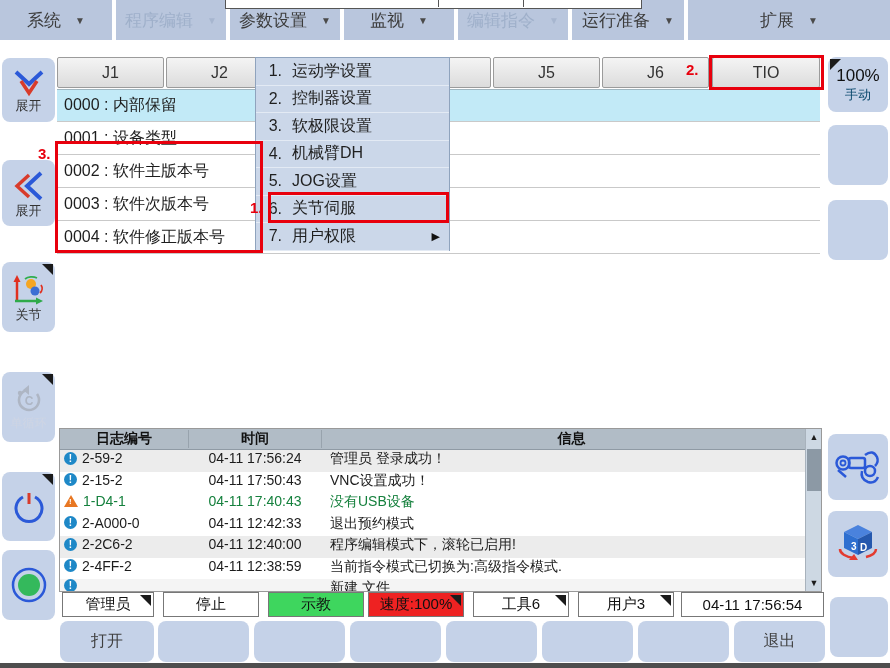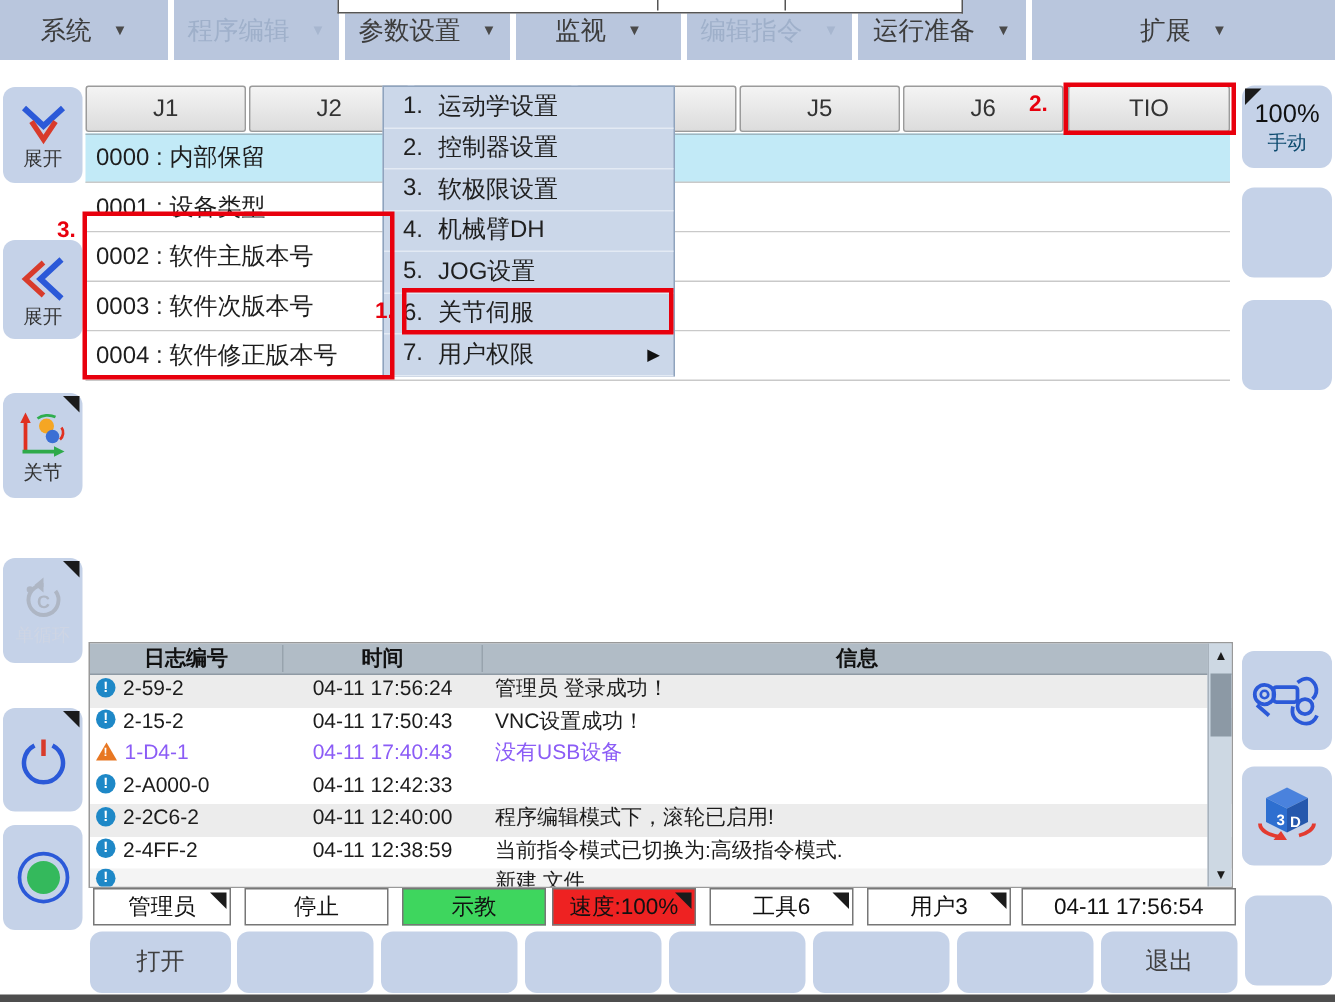--- a/index.html
+++ b/index.html
@@ -55,21 +55,21 @@
   
   .log-panel{position:absolute;left:59px;top:428px;width:763px;height:164px;border:1px solid #999;
              box-sizing:border-box;background:#fff;}
   .log-header{display:flex;height:20px;background:#b1bcc6;border-bottom:1px solid #8f9aa4;
               font-size:14px;font-weight:bold;color:#111;align-items:center;}
   .lh-id{width:128px;text-align:center;}
   .lh-time{width:134px;text-align:center;border-left:1px solid #98a3ad;border-right:1px solid #98a3ad;box-sizing:border-box;font-family:Liberation Mono, monospace;}
   .lh-msg{flex:1;text-align:center;}
   .log-row{display:flex;height:21.5px;align-items:flex-start;font-size:14px;color:#1c1c1c;cursor:pointer;}
   .log-row.alt{background:#ececec;}
-  .log-row.purple{color:#8b5cf6;}
+  .log-row.purple{color:#15803d;}
   .lc-id{width:128px;display:flex;align-items:center;gap:5px;padding-left:4px;box-sizing:border-box;}
   .lc-time{width:134px;text-align:center;}
   .lc-msg{flex:1;padding-left:8px;white-space:nowrap;overflow:hidden;}
   .log-partial{height:12px;overflow:hidden;background:#f4f4f4;}
   .log-partial .log-row{height:21.5px;}
   .icon-info{width:13px;height:13px;border-radius:50%;background:#1e88c7;color:#fff;font-size:10px;
              font-weight:bold;display:inline-flex;align-items:center;justify-content:center;flex:none;}
   .icon-info::after{content:"!";}
   .icon-warn{width:0;height:0;border-left:7px solid transparent;border-right:7px solid transparent;
              border-bottom:12px solid #e87722;position:relative;flex:none;}
@@ -313,20 +313,21 @@
           </span>
         <span class="lc-time">04-11 17:40:43</span>
         <span class="lc-msg">没有USB设备</span>
       </div>
       <div class="log-row">
         <span class="lc-id">
             <span class="icon-info"></span>
             <span>2-A000-0</span>
           </span>
         <span class="lc-time">04-11 12:42:33</span>
+        <span class="lc-msg">退出预约模式</span>
       </div>
       <div class="log-row alt">
         <span class="lc-id">
             <span class="icon-info"></span>
             <span>2-2C6-2</span>
           </span>
         <span class="lc-time">04-11 12:40:00</span>
         <span class="lc-msg">程序编辑模式下，滚轮已启用!</span>
       </div>
       <div class="log-row">

